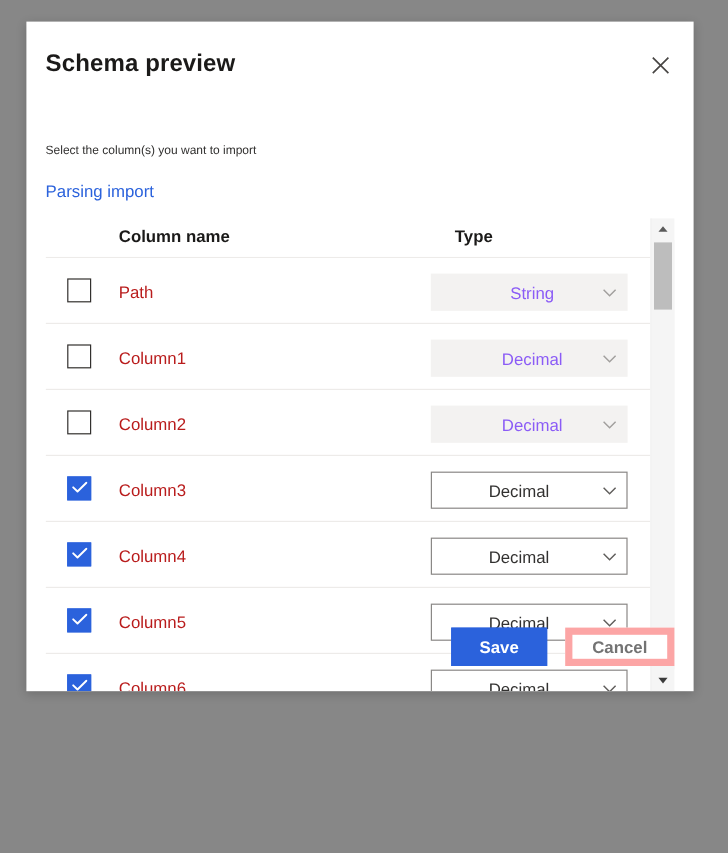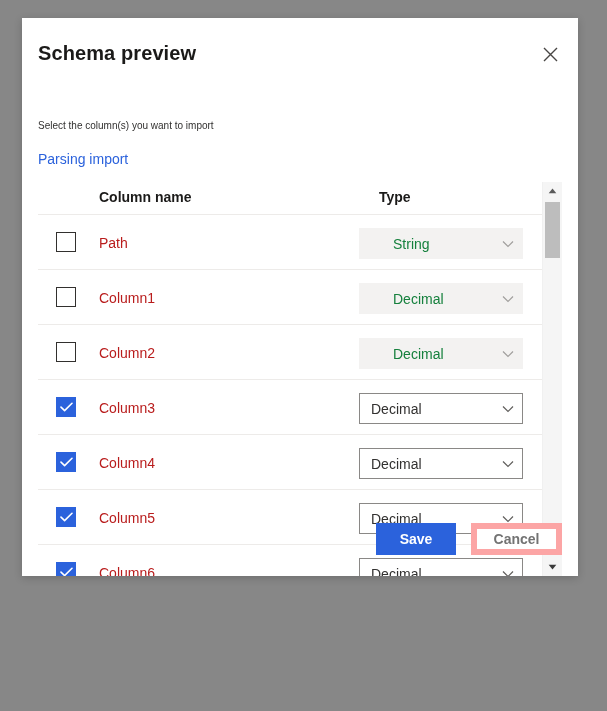--- a/index.html
+++ b/index.html
@@ -83,20 +83,21 @@
     white-space: nowrap;
   }
 
   
   .table-region {
     position: absolute;
     left: 16px;
     top: 164px;
     width: 524px;
     height: 394px;
+    text-align: center;
   }
 
   .table-header {
     position: relative;
     height: 32px;
   }
   .th {
     position: absolute;
     top: 7px;
     font-size: 14px;
@@ -180,21 +181,21 @@
   }
   .dropdown-value {
     flex: 1;
     padding-left: 11px;
     font-size: 14px;
     color: #323130;
     line-height: 18px;
     white-space: nowrap;
     overflow: hidden;
   }
-  .dropdown.disabled .dropdown-value { color: #15803d; padding-left: 33px; }
+  .dropdown.disabled .dropdown-value { color: #8b5cf6; padding-left: 33px; }
   .dropdown-caret {
     width: 28px;
     display: flex;
     align-items: center;
     justify-content: center;
     color: #605e5c;
   }
   .dropdown.disabled .dropdown-caret { color: #a19f9d; }
 
   

